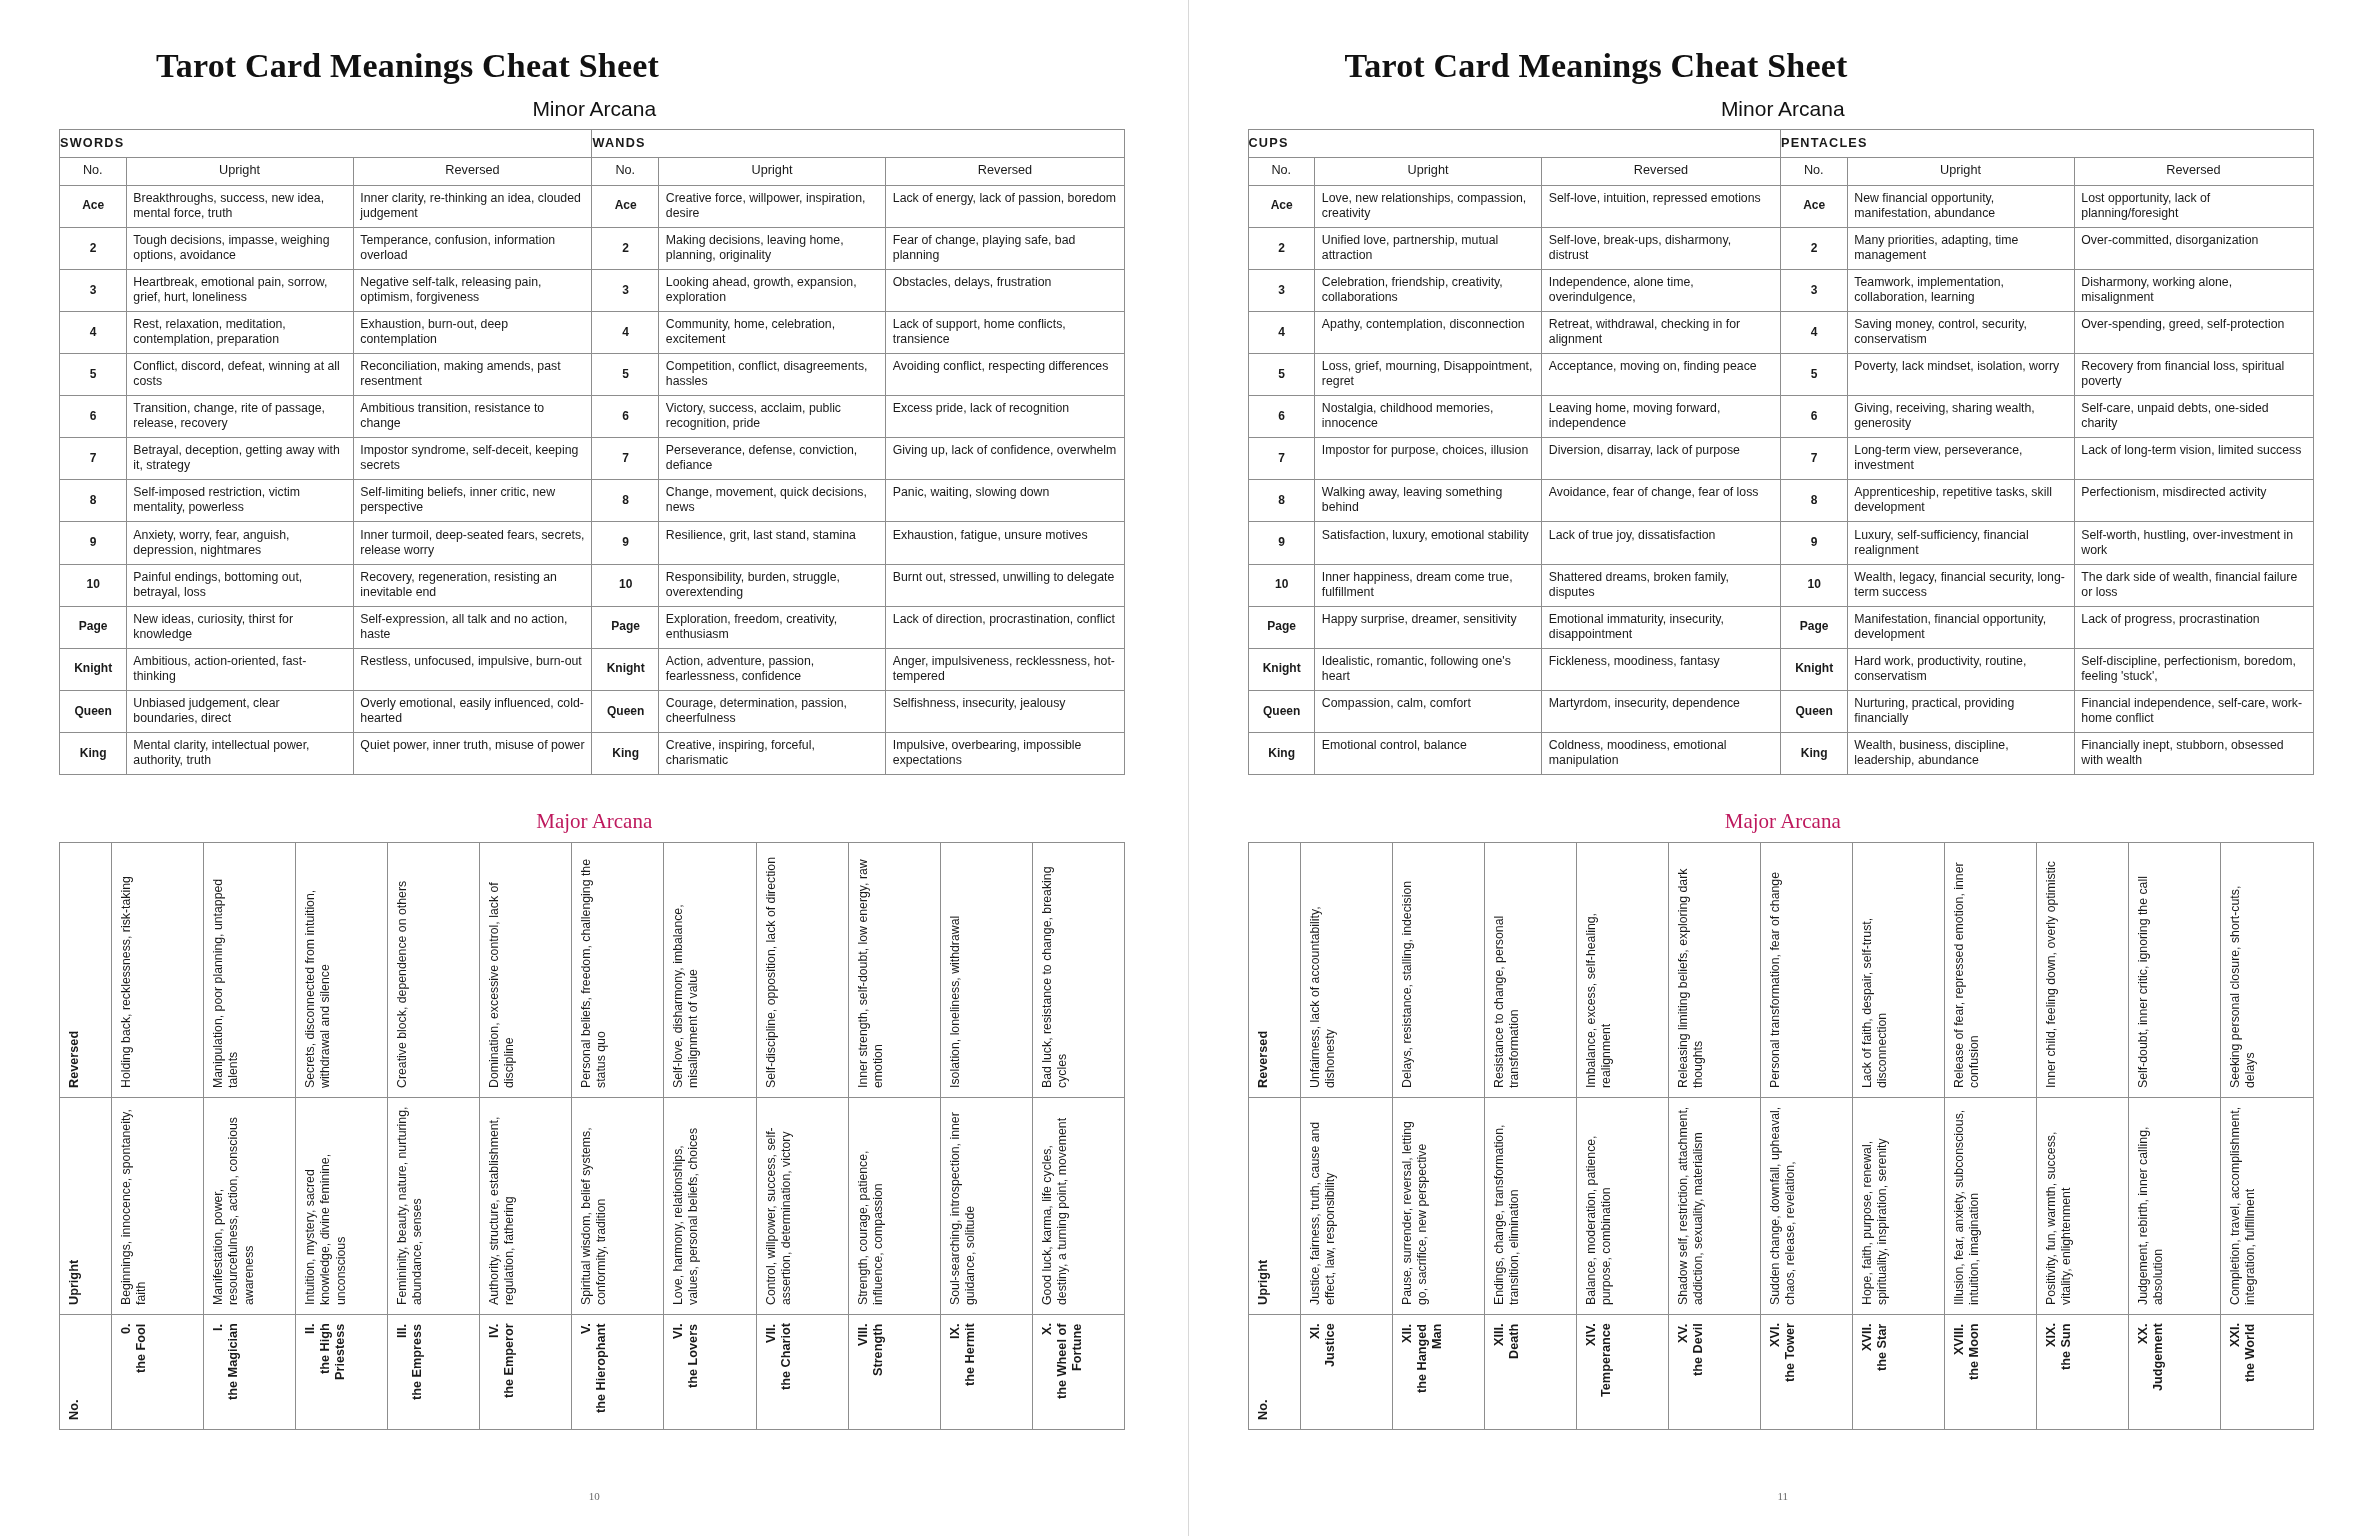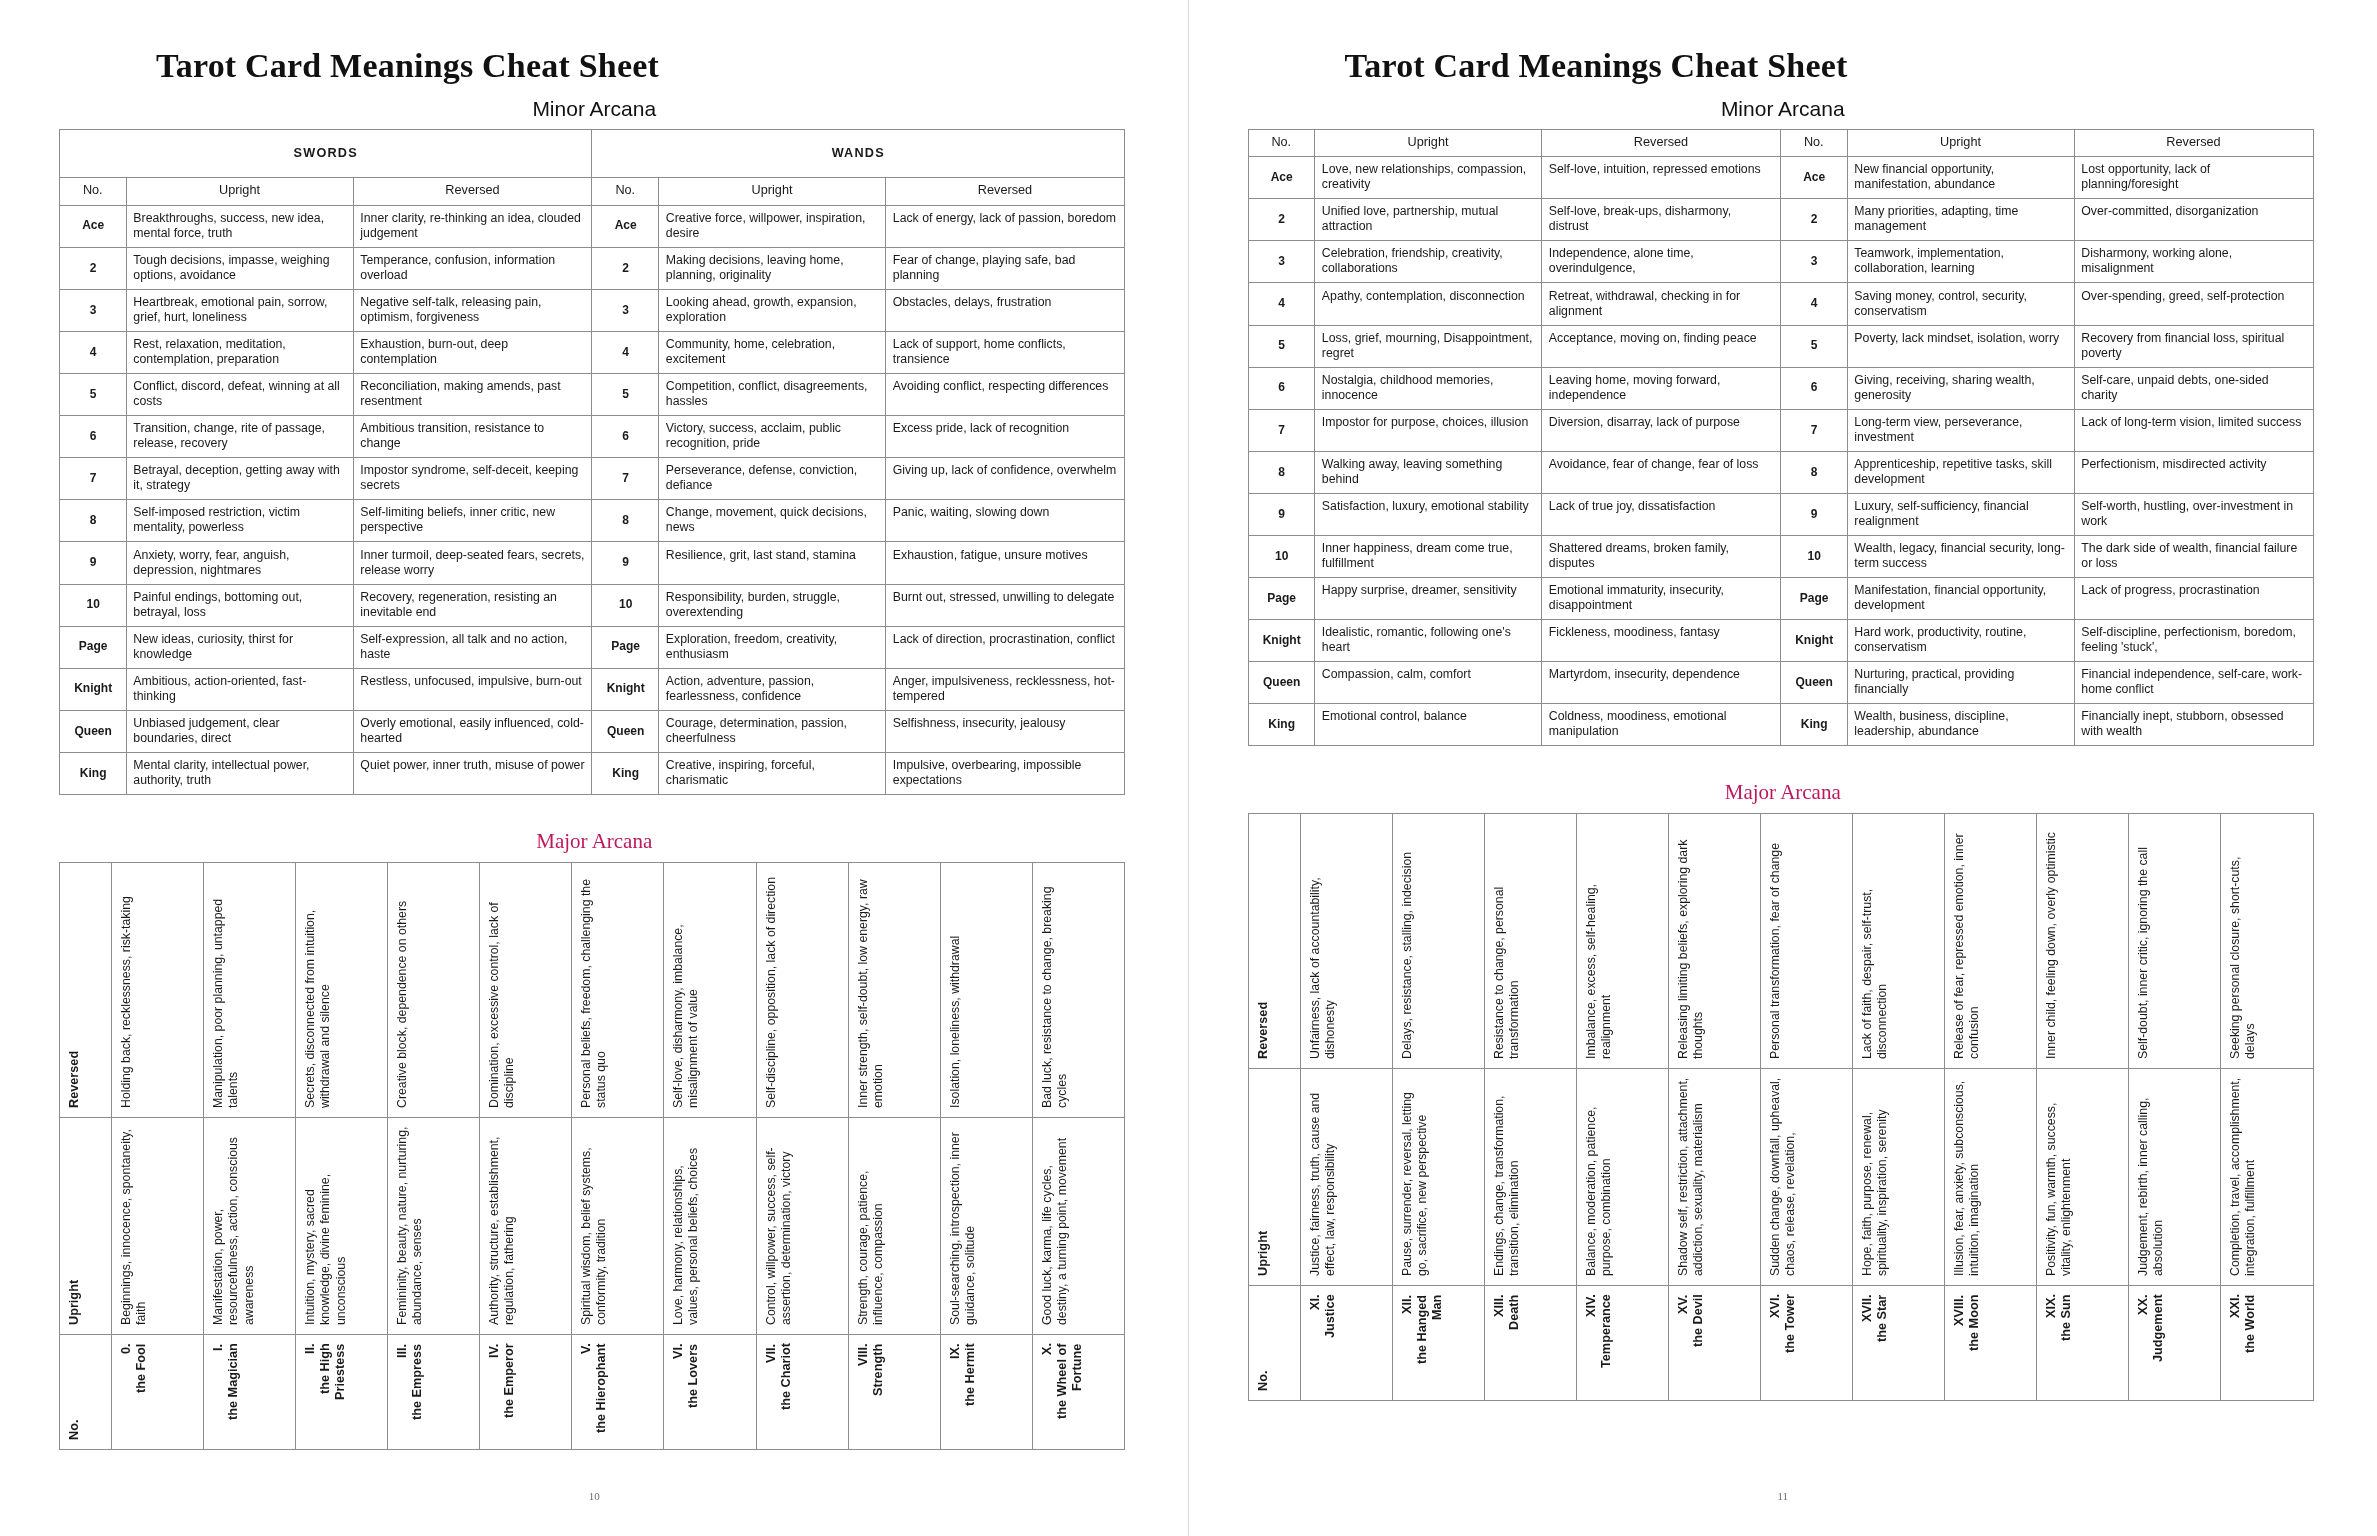--- a/index.html
+++ b/index.html
@@ -60,25 +60,24 @@
   }
   table.minor td, table.minor th {
     border: 0.8px solid #8d8d8d;
     padding: 5.1px 6px 6px 6.8px;
     vertical-align: top;
     line-height: 1.22;
     font-weight: normal;
     text-align: left;
   }
   table.minor th.suit {
-    text-align: center;
     font-weight: bold;
     font-size: 12.7px;
     letter-spacing: 1.2px;
-    padding: 16px 0;
+    padding: 6px 0;
   }
   table.minor th.colhead {
     text-align: center;
     font-size: 12.7px;
     font-weight: normal;
     padding: 5.1px 0 6px 0;
   }
   table.minor td.no {
     text-align: center;
     font-weight: bold;
@@ -438,20 +437,24 @@
         <colgroup>
           <col class="c-no">
             <col class="c-up">
             <col class="c-rev">
           <col class="c-no">
             <col class="c-up">
             <col class="c-rev">
         </colgroup>
         <thead>
           <tr>
+            <th class="suit" colspan="3">CUPS</th>
+            <th class="suit" colspan="3">PENTACLES</th>
+          </tr>
+          <tr>
             <th class="colhead">No.</th>
             <th class="colhead">Upright</th>
             <th class="colhead">Reversed</th>
             <th class="colhead">No.</th>
             <th class="colhead">Upright</th>
             <th class="colhead">Reversed</th>
           </tr>
         </thead>
         <tbody>
             <tr>

